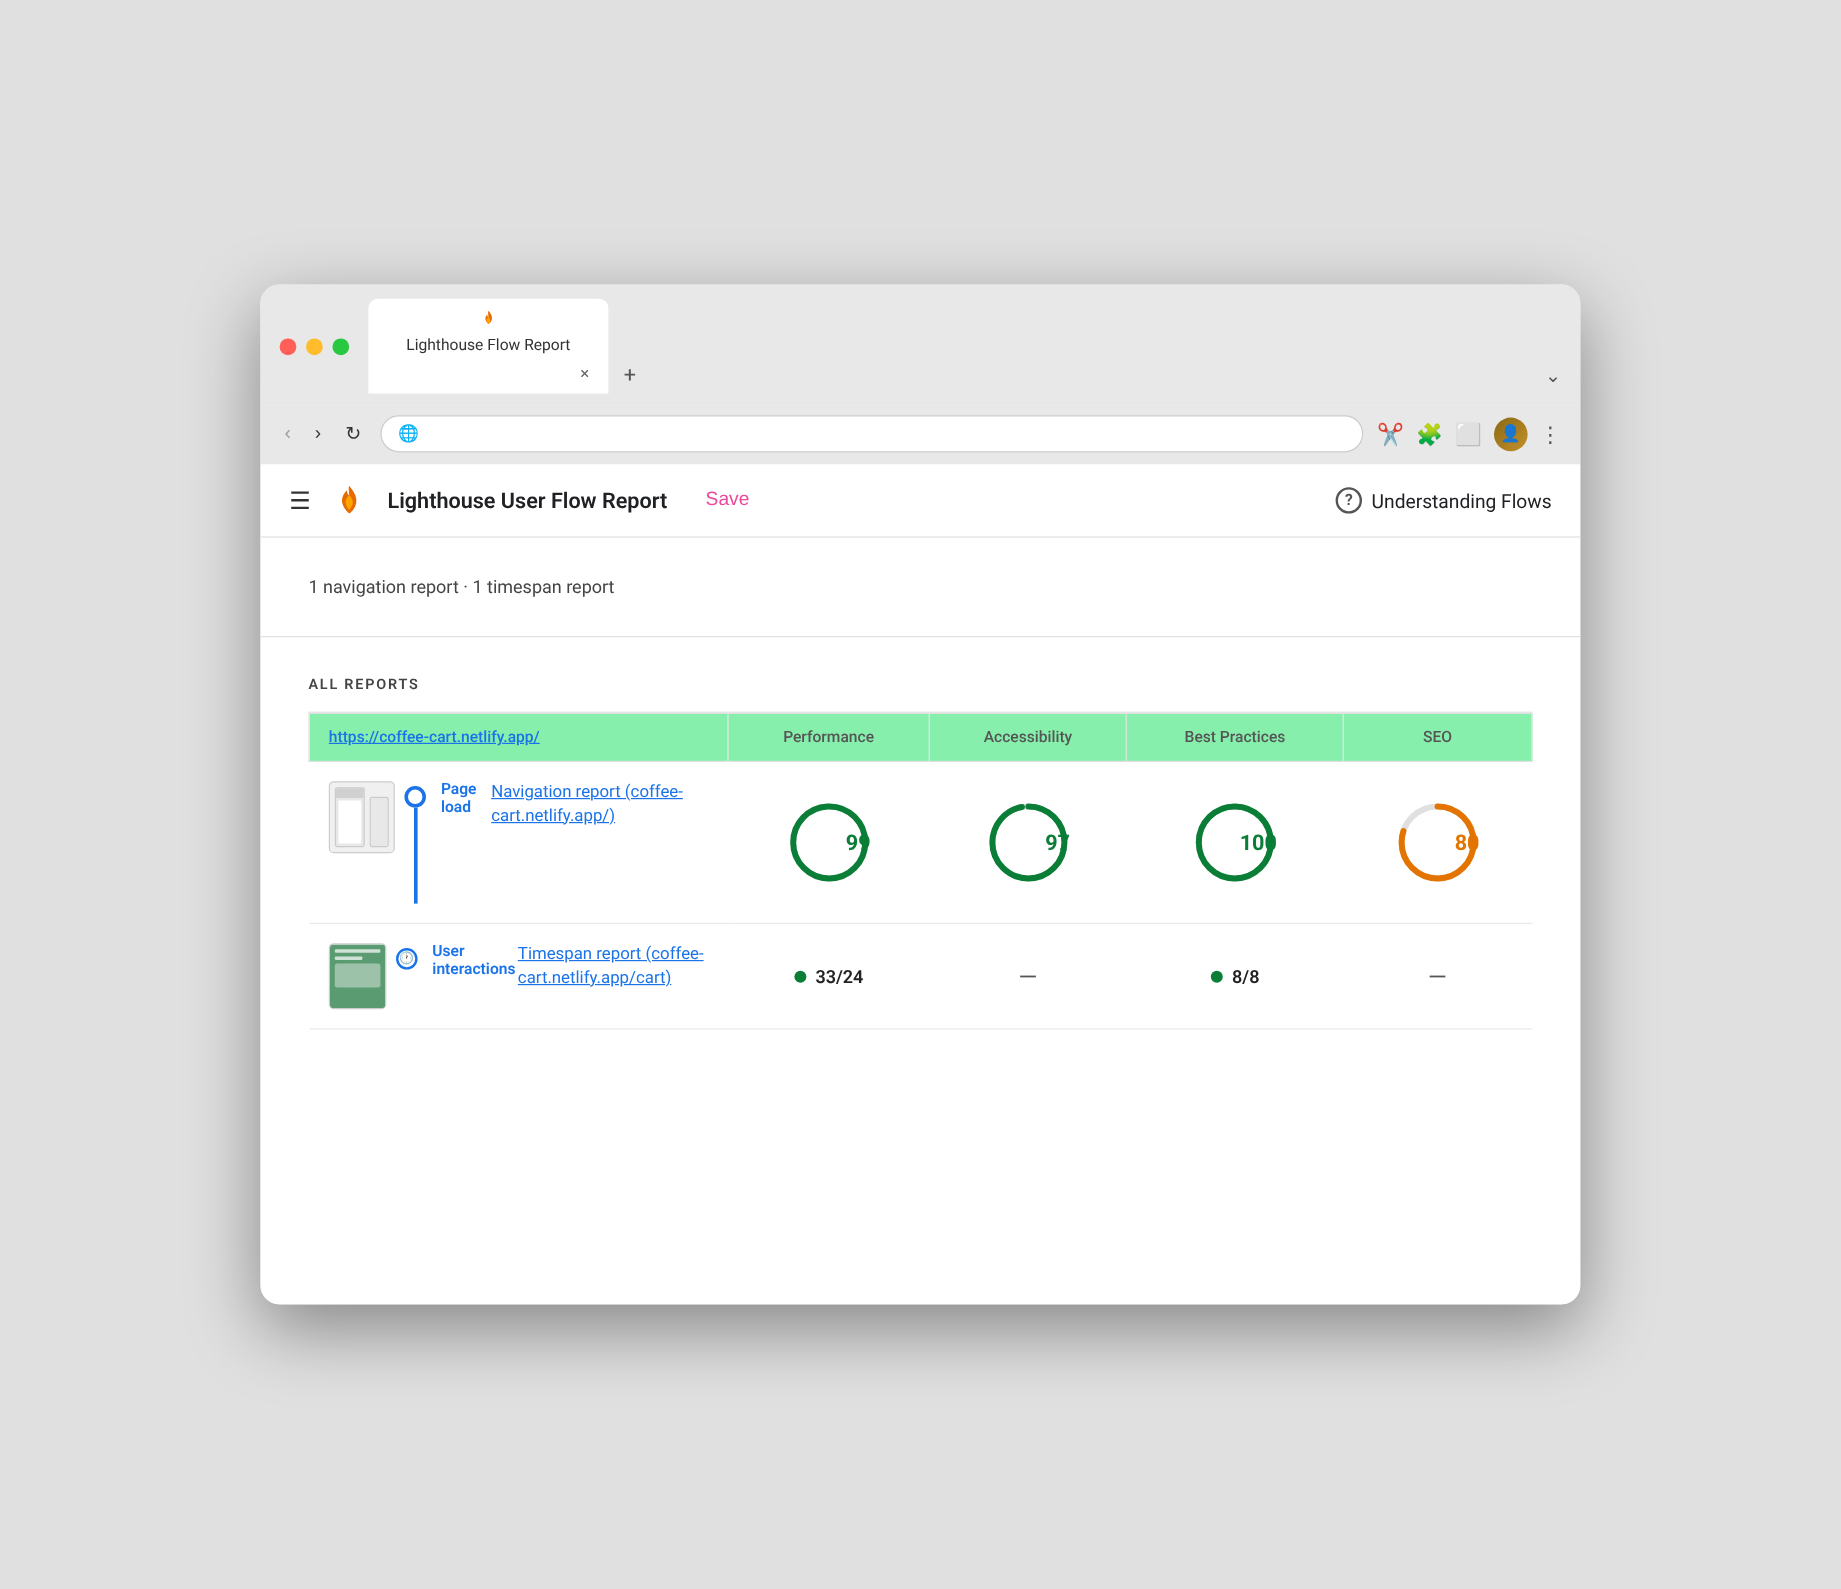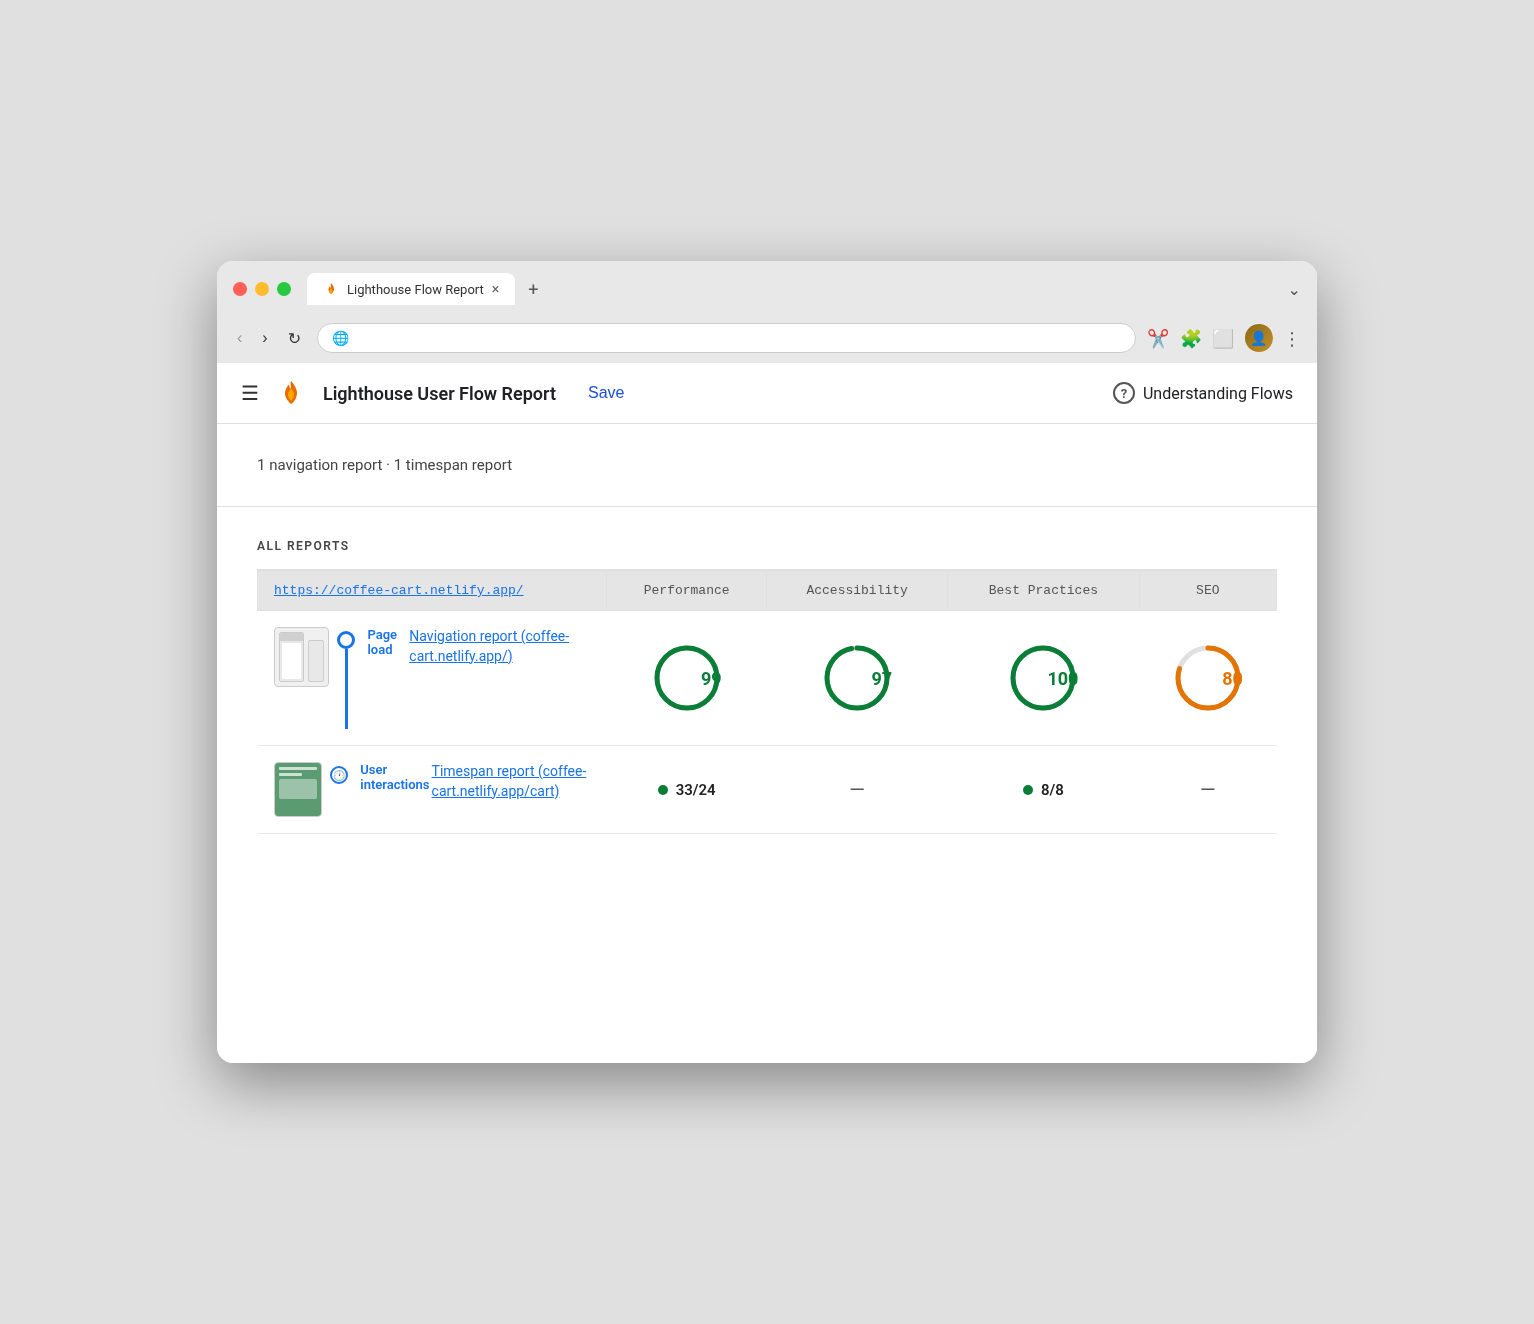--- a/index.html
+++ b/index.html
@@ -59,20 +59,21 @@
     .tab {
       display: flex;
       align-items: center;
       gap: 8px;
       background: #ffffff;
       border-radius: 8px 8px 0 0;
       padding: 8px 16px;
       font-size: 13px;
       color: #333;
       min-width: 200px;
+      flex-direction: column;
     }
 
     .tab-favicon {
       width: 16px;
       height: 16px;
     }
 
     .tab-close {
       margin-left: auto;
       cursor: pointer;
@@ -205,21 +206,21 @@
 
     .app-title {
       font-size: 18px;
       font-weight: 600;
       color: #202124;
     }
 
     .save-btn {
       margin-left: 16px;
       font-size: 16px;
-      color: #1d4ed8;
+      color: #ec4899;
       cursor: pointer;
       background: none;
       border: none;
     }
 
     .understanding-flows {
       margin-left: auto;
       display: flex;
       align-items: center;
       gap: 8px;
@@ -285,22 +286,21 @@
     }
 
     
     .reports-table {
       width: 100%;
       border-collapse: collapse;
       margin-left: 0;
     }
 
     .table-header-row {
-      background: #e5e5e5;
-      font-family: Liberation Mono, monospace;
+      background: #86efac;
     }
 
     .table-header-row th {
       padding: 12px 16px;
       font-size: 13px;
       font-weight: 500;
       color: #555;
       text-align: center;
       border: 1px solid #e0e0e0;
     }

